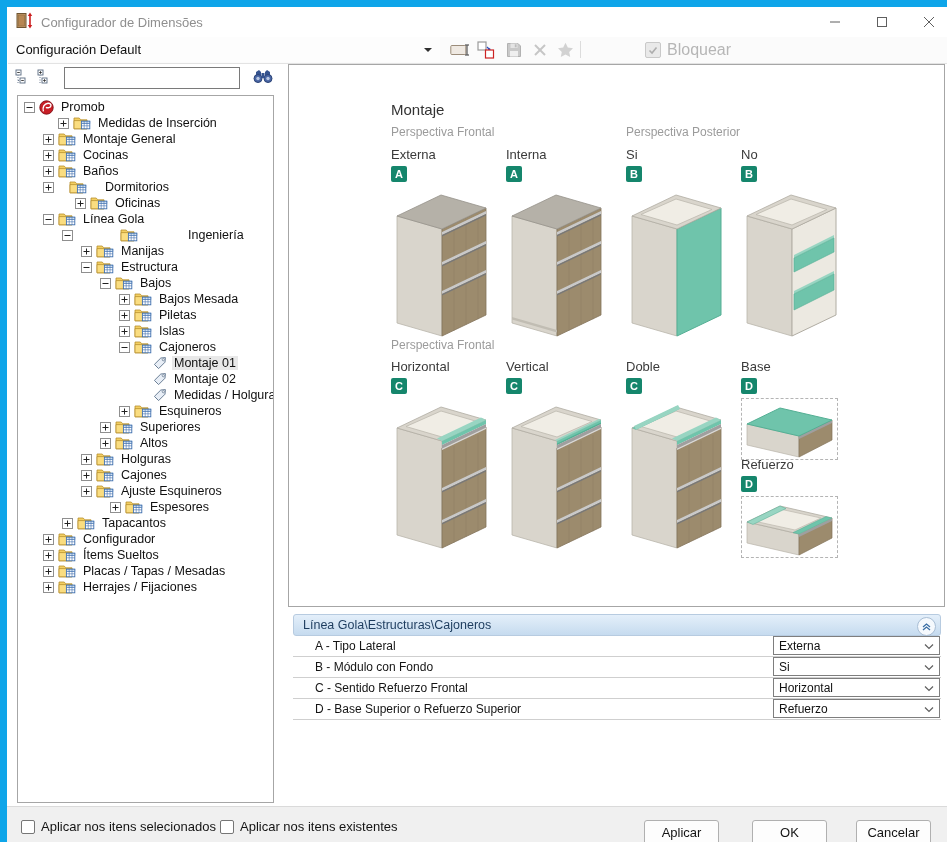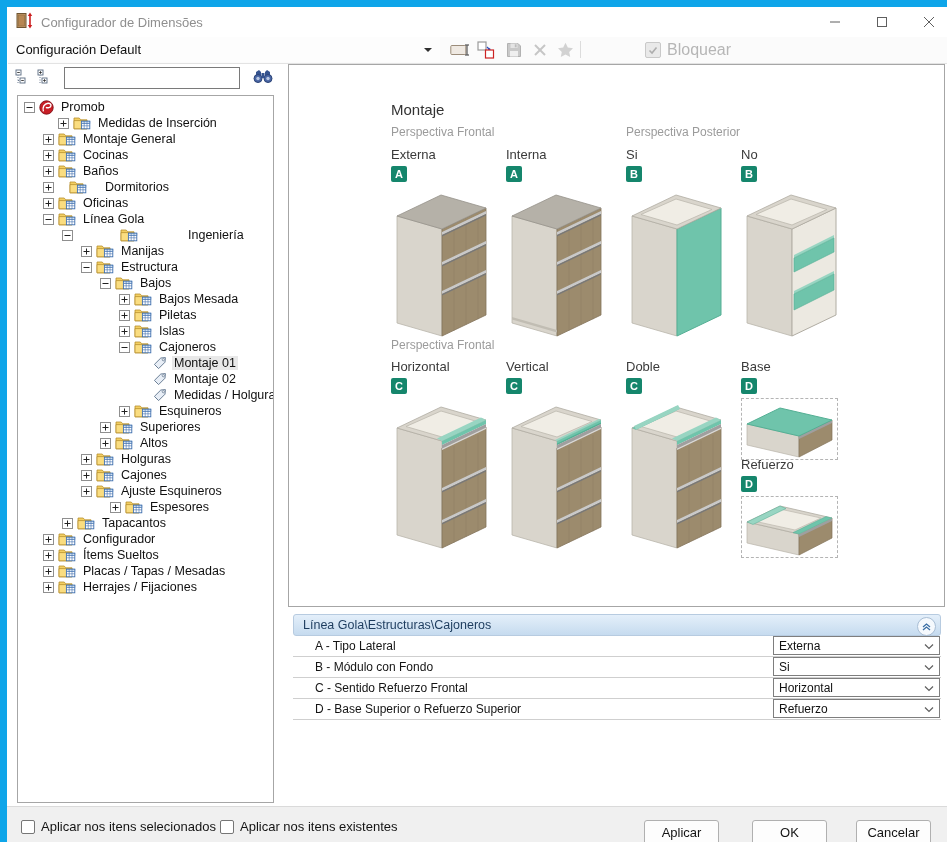--- a/index.html
+++ b/index.html
@@ -273,21 +273,21 @@
             <path d="M1 4.6 L14 4.6 L14 12.8 L1 12.8 Z" fill="#fadd80" stroke="#b8912f" stroke-width="0.8"></path>
             <rect x="8.4" y="5.2" width="8.4" height="7.6" fill="#fff" stroke="#3f6fae" stroke-width="0.9"></rect>
             <rect x="8.4" y="5.2" width="8.4" height="2.4" fill="#cfe0f2" stroke="#3f6fae" stroke-width="0.7"></rect>
             <line x1="8.4" y1="9.8" x2="16.8" y2="9.8" stroke="#3f6fae" stroke-width="0.6"></line>
             <line x1="11.2" y1="5.2" x2="11.2" y2="12.8" stroke="#3f6fae" stroke-width="0.6"></line>
             <line x1="14" y1="5.2" x2="14" y2="12.8" stroke="#3f6fae" stroke-width="0.6"></line>
           </svg>
         </span>
         <span class="tlabel">Dormitorios</span>
       </div>
-      <div class="trow" style="padding-left: 25px;">
+      <div class="trow" style="padding-left: 25px; margin-left: 32px;">
         <svg class="expbox" width="11" height="11" viewBox="0 0 11 11">
           <rect x="0.5" y="0.5" width="10" height="10" fill="#fff" stroke="#8f8f8f"></rect>
           <line x1="2.5" y1="5.5" x2="8.5" y2="5.5" stroke="#222" stroke-width="1"></line>
           <line x1="5.5" y1="2.5" x2="5.5" y2="8.5" stroke="#222" stroke-width="1"></line>
         </svg>
         <span class="ticon">
           <svg width="18" height="14" viewBox="0 0 18 14">
             <path d="M1 2 L6.2 2 L7.8 3.8 L14 3.8 L14 12.8 L1 12.8 Z" fill="#f3cf62" stroke="#b8912f" stroke-width="0.8"></path>
             <path d="M1 4.6 L14 4.6 L14 12.8 L1 12.8 Z" fill="#fadd80" stroke="#b8912f" stroke-width="0.8"></path>
             <rect x="8.4" y="5.2" width="8.4" height="7.6" fill="#fff" stroke="#3f6fae" stroke-width="0.9"></rect>

